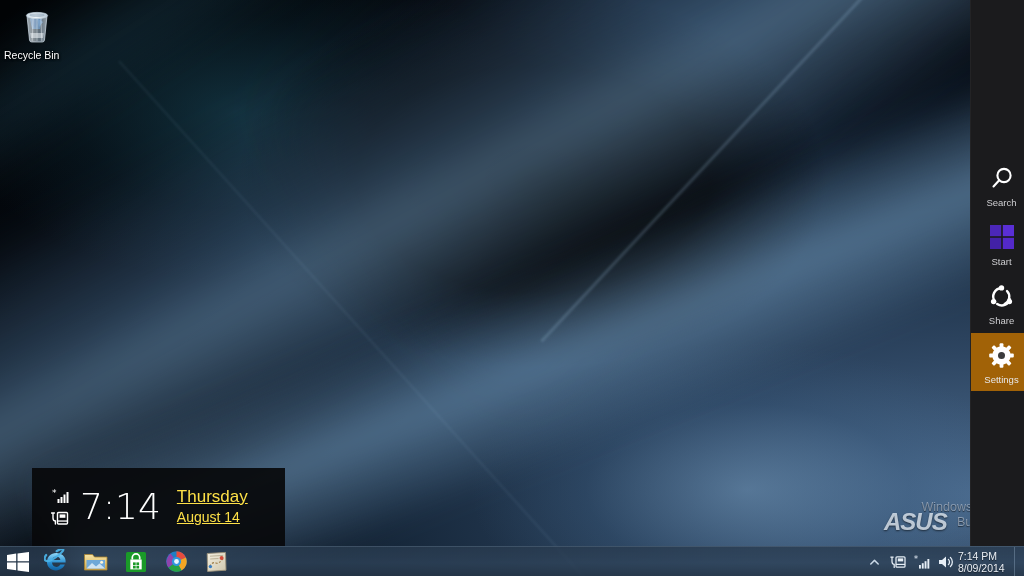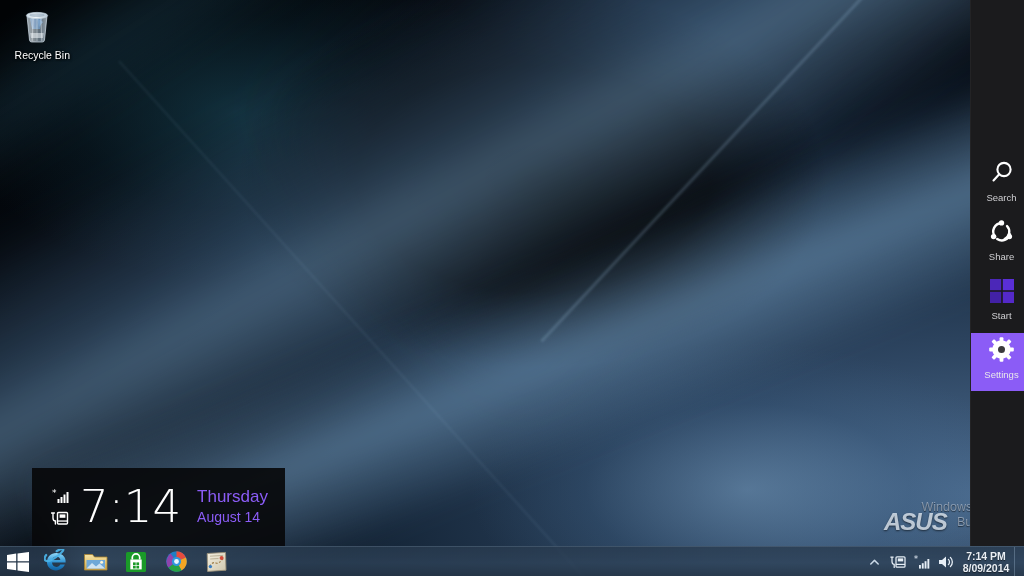--- a/index.html
+++ b/index.html
@@ -83,21 +83,21 @@
     position:absolute; right:8px; bottom:46px;
     text-align:right; color:rgba(205,215,228,.52);
     font-size:12.5px; line-height:15px;
     text-shadow:0 1px 1px rgba(0,0,0,.5);
     user-select:none;
   }
 
   
   #recycle-bin {
     position:absolute; left:4px; top:2px; width:66px;
-    text-align:right; cursor:default; user-select:none;
+    text-align:left; cursor:default; user-select:none;
   }
   #recycle-bin .rb-glyph { height:46px; display:flex; align-items:center; justify-content:center; }
   #recycle-bin .rb-label {
     margin-top:1px; font-size:10.5px; color:#fff;
     text-shadow:0 0 3px rgba(0,0,0,.95), 1px 1px 2px rgba(0,0,0,.9);
     line-height:12px;
   }
 
   
   #clock-widget {
@@ -105,51 +105,51 @@
     background:rgba(8,9,11,.93);
     display:flex; align-items:center;
   }
   #clock-widget .cw-status {
     width:46px; height:100%;
     display:flex; flex-direction:column;
     align-items:center; justify-content:center; gap:6px;
     padding-left:12px;
   }
   #clock-widget .cw-time {
-    font-size:45px; font-weight:300; color:#fff;
+    font-size:36px; font-weight:300; color:#fff;
     line-height:46px; letter-spacing:0px;
     font-family:"DejaVu Sans","Liberation Sans",sans-serif;
     margin-left:2px;
   }
   #clock-widget .cw-date {
-    margin-left:16px; color:#8b5cf6; line-height:21px;
+    margin-left:16px; color:#fde047; line-height:21px;text-decoration:underline;
   }
   #clock-widget .cw-day  { font-size:17px; font-weight:400; }
   #clock-widget .cw-mday { font-size:14px; font-weight:400; }
 
   
   #charms-bar {
     position:absolute; right:0; top:0; width:54px; height:546px;
     background:#1b1b1d;
     border-left:1px solid rgba(255,255,255,.04);
     display:flex; flex-direction:column;
     align-items:center; justify-content:center;
   }
   .charm {
     width:54px; height:58px;
     display:flex; flex-direction:column;
-    align-items:center; justify-content:flex-start;
+    align-items:center; justify-content:center;
     cursor:default; user-select:none; padding-top:2px;padding-left:8px;
   }
   .charm + .charm { margin-top:1px; }
   .charm .c-icon { height:30px; display:flex; align-items:center; justify-content:center; }
   .charm .c-label {
     margin-top:4px; font-size:9.5px; color:#cfcfd2; line-height:11px;
   }
-  .charm.is-active { background:#8b5cf6; }
+  .charm.is-active { background:#a16207; }
   .charm.is-active .c-label { color:#e8e8ea; }
 
   
   #taskbar {
     position:absolute; left:0; bottom:0; width:1024px; height:30px;
     background:linear-gradient(to bottom, rgba(40,58,78,.80) 0%, rgba(46,66,88,.78) 55%, rgba(38,54,72,.84) 100%);
     border-top:1px solid rgba(150,180,210,.22);
     display:flex; align-items:center;
   }
   #start-button {
@@ -166,24 +166,23 @@
   #tray {
     position:absolute; right:0; top:0; height:30px;
     display:flex; align-items:center; gap:0px; padding-right:2px;
   }
   .tray-item {
     width:24px; height:30px;
     display:flex; align-items:center; justify-content:center;
     cursor:default;
   }
   #tray-clock {
-    width:56px; text-align:center; color:#e9eef4;
+    width:56px; text-align:left; color:#e9eef4;
     font-size:10.5px; line-height:12px; cursor:default;
     text-shadow:0 1px 1px rgba(0,0,0,.5);
-    font-weight:bold;
   }
   #show-desktop {
     width:8px; height:30px; border-left:1px solid rgba(180,205,230,.30);
   }
 </style>
 </head>
 <body>
 
 <div id="desktop">
 
@@ -274,42 +273,42 @@
         <svg width="27" height="27" viewBox="0 0 27 27">
           <circle cx="16" cy="10.5" r="6.6" fill="none" stroke="#fff" stroke-width="2.1"></circle>
           <line x1="11.2" y1="15.3" x2="5.5" y2="21.5" stroke="#fff" stroke-width="2.1" stroke-linecap="round"></line>
         </svg>
       </div>
       <div class="c-label">Search</div>
     </div>
 
     <div class="charm">
       <div class="c-icon">
+        <svg width="26" height="26" viewBox="0 0 26 26">
+          <rect x="1" y="1" width="11.2" height="11.2" fill="#4b27b8"></rect>
+          <rect x="13.8" y="1" width="11.2" height="11.2" fill="#5a2fd6"></rect>
+          <rect x="1" y="13.8" width="11.2" height="11.2" fill="#4221a6"></rect>
+          <rect x="13.8" y="13.8" width="11.2" height="11.2" fill="#5429c9"></rect>
+        </svg>
+      </div>
+      <div class="c-label">Start</div>
+    </div>
+
+    <div class="charm">
+      <div class="c-icon">
         <svg width="27" height="27" viewBox="0 0 27 27">
           <path d="M13.5 5.2 A8.3 8.3 0 0 0 7.0 18.6" fill="none" stroke="#fff" stroke-width="2.4" stroke-linecap="round"></path>
           <path d="M19.0 8.0 A8.3 8.3 0 0 1 16.6 21.2" fill="none" stroke="#fff" stroke-width="2.4" stroke-linecap="round"></path>
           <path d="M9.2 20.9 A8.3 8.3 0 0 0 22.0 16.3" fill="none" stroke="#fff" stroke-width="2.4" stroke-linecap="round"></path>
           <circle cx="13.5" cy="4.9" r="2.7" fill="#fff"></circle>
           <circle cx="5.6" cy="18.6" r="2.7" fill="#fff"></circle>
           <circle cx="21.4" cy="18.6" r="2.7" fill="#fff"></circle>
         </svg>
       </div>
       <div class="c-label">Share</div>
-    </div>
-
-    <div class="charm">
-      <div class="c-icon">
-        <svg width="26" height="26" viewBox="0 0 26 26">
-          <rect x="1" y="1" width="11.2" height="11.2" fill="#4b27b8"></rect>
-          <rect x="13.8" y="1" width="11.2" height="11.2" fill="#5a2fd6"></rect>
-          <rect x="1" y="13.8" width="11.2" height="11.2" fill="#4221a6"></rect>
-          <rect x="13.8" y="13.8" width="11.2" height="11.2" fill="#5429c9"></rect>
-        </svg>
-      </div>
-      <div class="c-label">Start</div>
     </div>
 
 
     <div class="charm is-active">
       <div class="c-icon">
         <svg width="27" height="27" viewBox="0 0 27 27">
           <g fill="#fff">
             <circle cx="13.5" cy="13.5" r="9.2"></circle>
             <rect x="11.6" y="1.2" width="3.8" height="4.6" rx="1"></rect>
             <rect x="11.6" y="21.2" width="3.8" height="4.6" rx="1"></rect>

